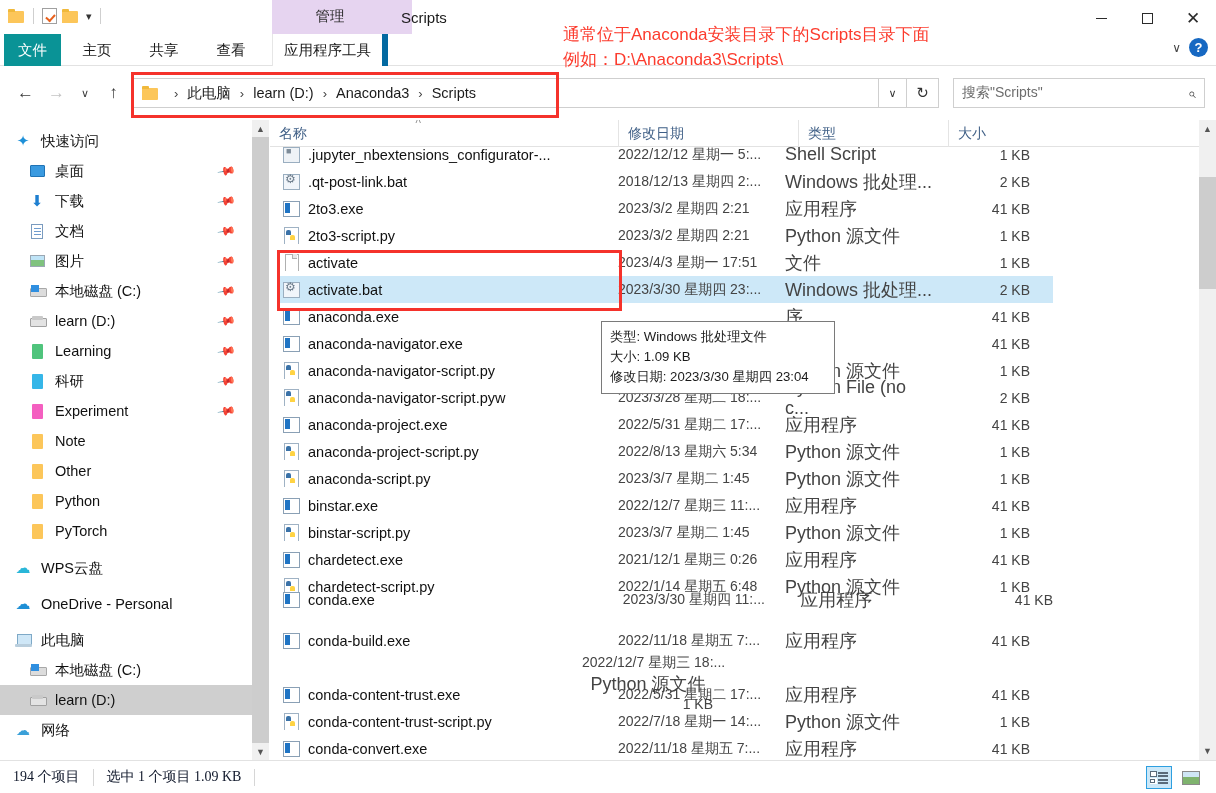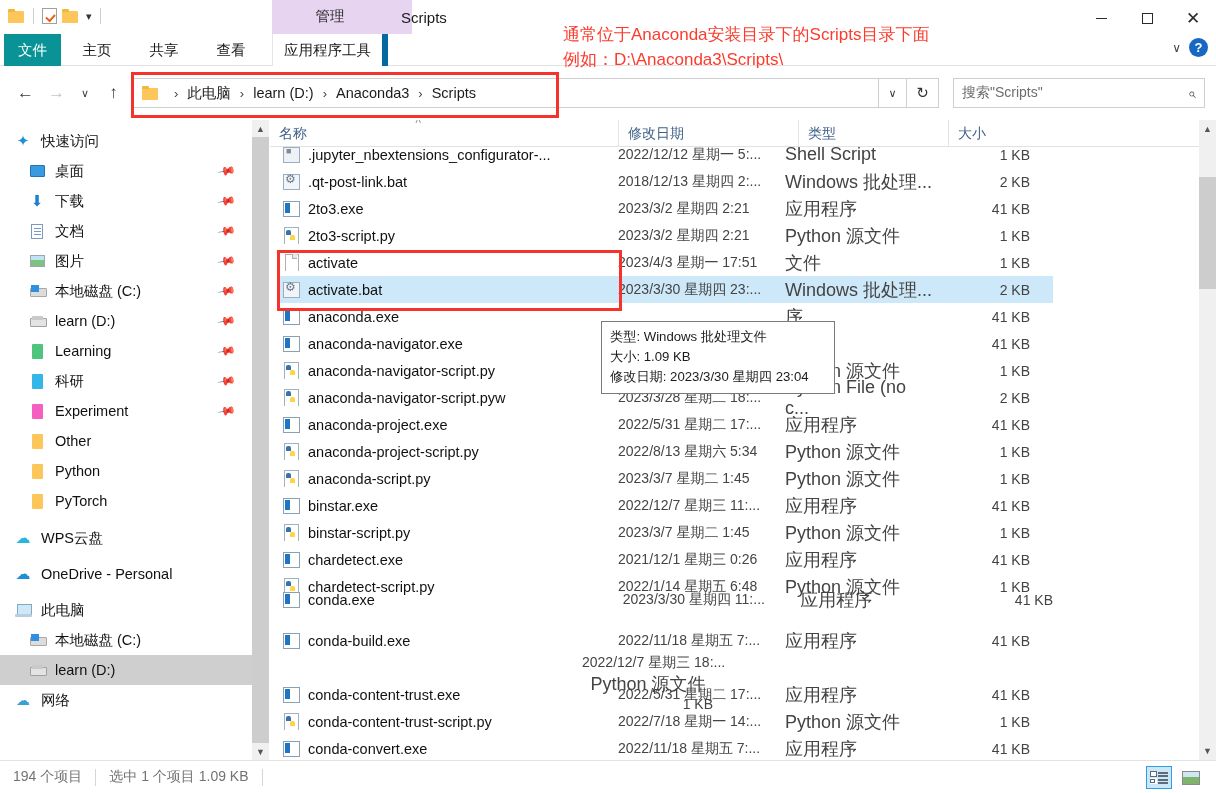--- a/index.html
+++ b/index.html
@@ -366,21 +366,21 @@
   .fp-scroll .thumb {
     position:absolute; left:0; top:57px; width:17px; height:112px; background:#cdcdcd;
   }
 
   
   .statusbar {
     position: absolute; left: 0; bottom: 0; width: 1216px; height: 33px;
     border-top: 1px solid #e2e2e2; background: #fff;
     display: flex; align-items: center;
   }
-  .st-seg { font-size: 14px; color: #737373; padding: 0 13px; }
+  .st-seg { font-size: 14px; color: #0f172a; padding: 0 13px; font-family: Liberation Serif, serif; }
   .st-div { width: 1px; height: 17px; background: #d6d6d6; }
   .viewbtns {
     position: absolute; right: 12px; top: 5px; display: flex; gap: 6px;
   }
   .vbtn {
     width: 26px; height: 23px; display:flex; align-items:center; justify-content:center;
   }
   .vbtn.active { background:#cce8f8; border:1px solid #2d9fe0; }
   .vb-details { position:relative; width:18px; height:13px; }
   .vb-details::before {
@@ -545,20 +545,26 @@
         </span>
       <span class="lbl">科研</span>
       <span class="pin">📌</span>
     </div>
     <div class="nav-item lvl1">
       <span class="ic">
           <span class="fbook" style="background:#f45fc0"></span>
         </span>
       <span class="lbl">Experiment</span>
       <span class="pin">📌</span>
+    </div>
+    <div class="nav-item lvl1">
+      <span class="ic">
+          <span class="fbook" style="background:#fcc65a"></span>
+        </span>
+      <span class="lbl">Note</span>
     </div>
     <div class="nav-item lvl1">
       <span class="ic">
           <span class="fbook" style="background:#fcc65a"></span>
         </span>
       <span class="lbl">Other</span>
     </div>
     <div class="nav-item lvl1">
       <span class="ic">
           <span class="fbook" style="background:#fcc65a"></span>

